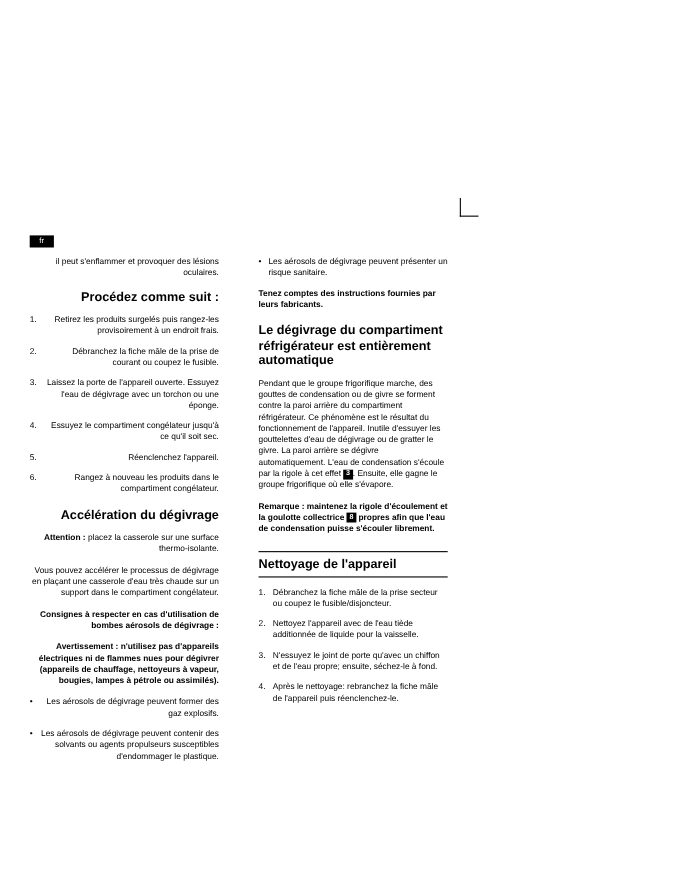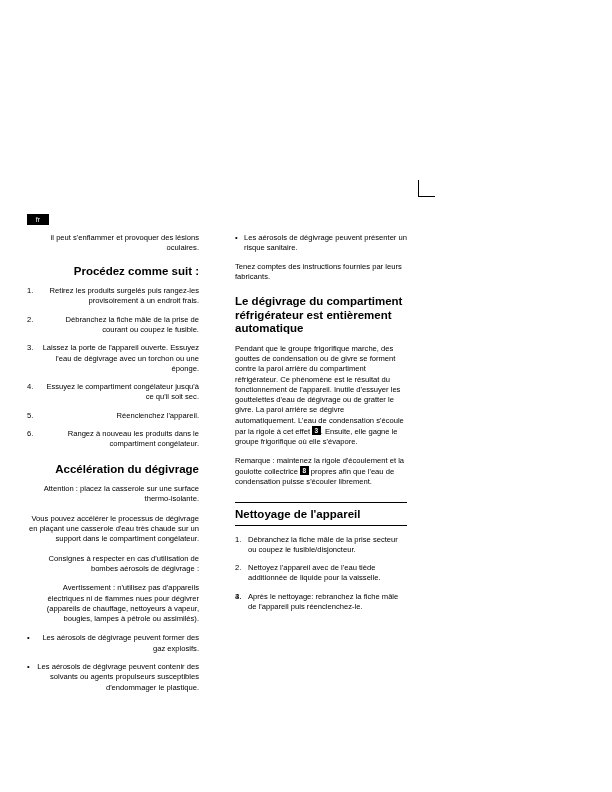--- a/index.html
+++ b/index.html
@@ -58,21 +58,21 @@
 
   p, li, h2, h3, div.txt {
     margin: 0;
   }
   .body-text {
     font-size: 7.6px;
     line-height: 10.3px;
     margin-bottom: 9px;
   }
   .bold {
-    font-weight: normal;
+    font-weight: bold;
   }
   h2.section {
     font-size: 11.5px;
     line-height: 13.5px;
     font-weight: bold;
     margin: 13px 0 8px 0;
   }
   h2.section.first {
     margin-top: 11px;
   }
@@ -193,21 +193,21 @@
 
       <p class="body-text"><span class="inline">Pendant que le groupe frigorifique marche, des gouttes de condensation ou de givre se forment contre la paroi arrière du compartiment réfrigérateur. Ce phénomène est le résultat du fonctionnement de l'appareil. Inutile d'essuyer les gouttelettes d'eau de dégivrage ou de gratter le givre. La paroi arrière se dégivre automatiquement. L'eau de condensation s'écoule par la rigole à cet effet </span><span class="figref">3</span><span class="inline">. Ensuite, elle gagne le groupe frigorifique où elle s'évapore.</span></p>
 
       <p class="body-text"><span class="bold inline">Remarque :</span><span class="bold inline"> maintenez la rigole d'écoulement et la goulotte collectrice </span><span class="figref">8</span><span class="bold inline"> propres afin que l'eau de condensation puisse s'écouler librement.</span></p>
 
       <div class="boxed-title">Nettoyage de l'appareil</div>
 
       <ol class="num">
         <li><span class="n">1.</span><span>Débranchez  la fiche mâle de la prise secteur ou coupez le fusible/disjoncteur.</span></li>
         <li><span class="n">2.</span><span>Nettoyez l'appareil avec de l'eau tiède additionnée de liquide pour la vaisselle.</span></li>
-        <li><span class="n">3.</span></li>
+        <li><span class="n">3.</span><span>N'essuyez le joint de porte qu'avec un chiffon et de l'eau propre; ensuite, séchez-le à fond.</span></li>
         <li><span class="n">4.</span><span>Après le nettoyage: rebranchez la fiche mâle de l'appareil puis réenclenchez-le.</span></li>
       </ol>
 
     </div>
 
   </div>
 
   <div class="page-num">38</div>
 
 </div>

